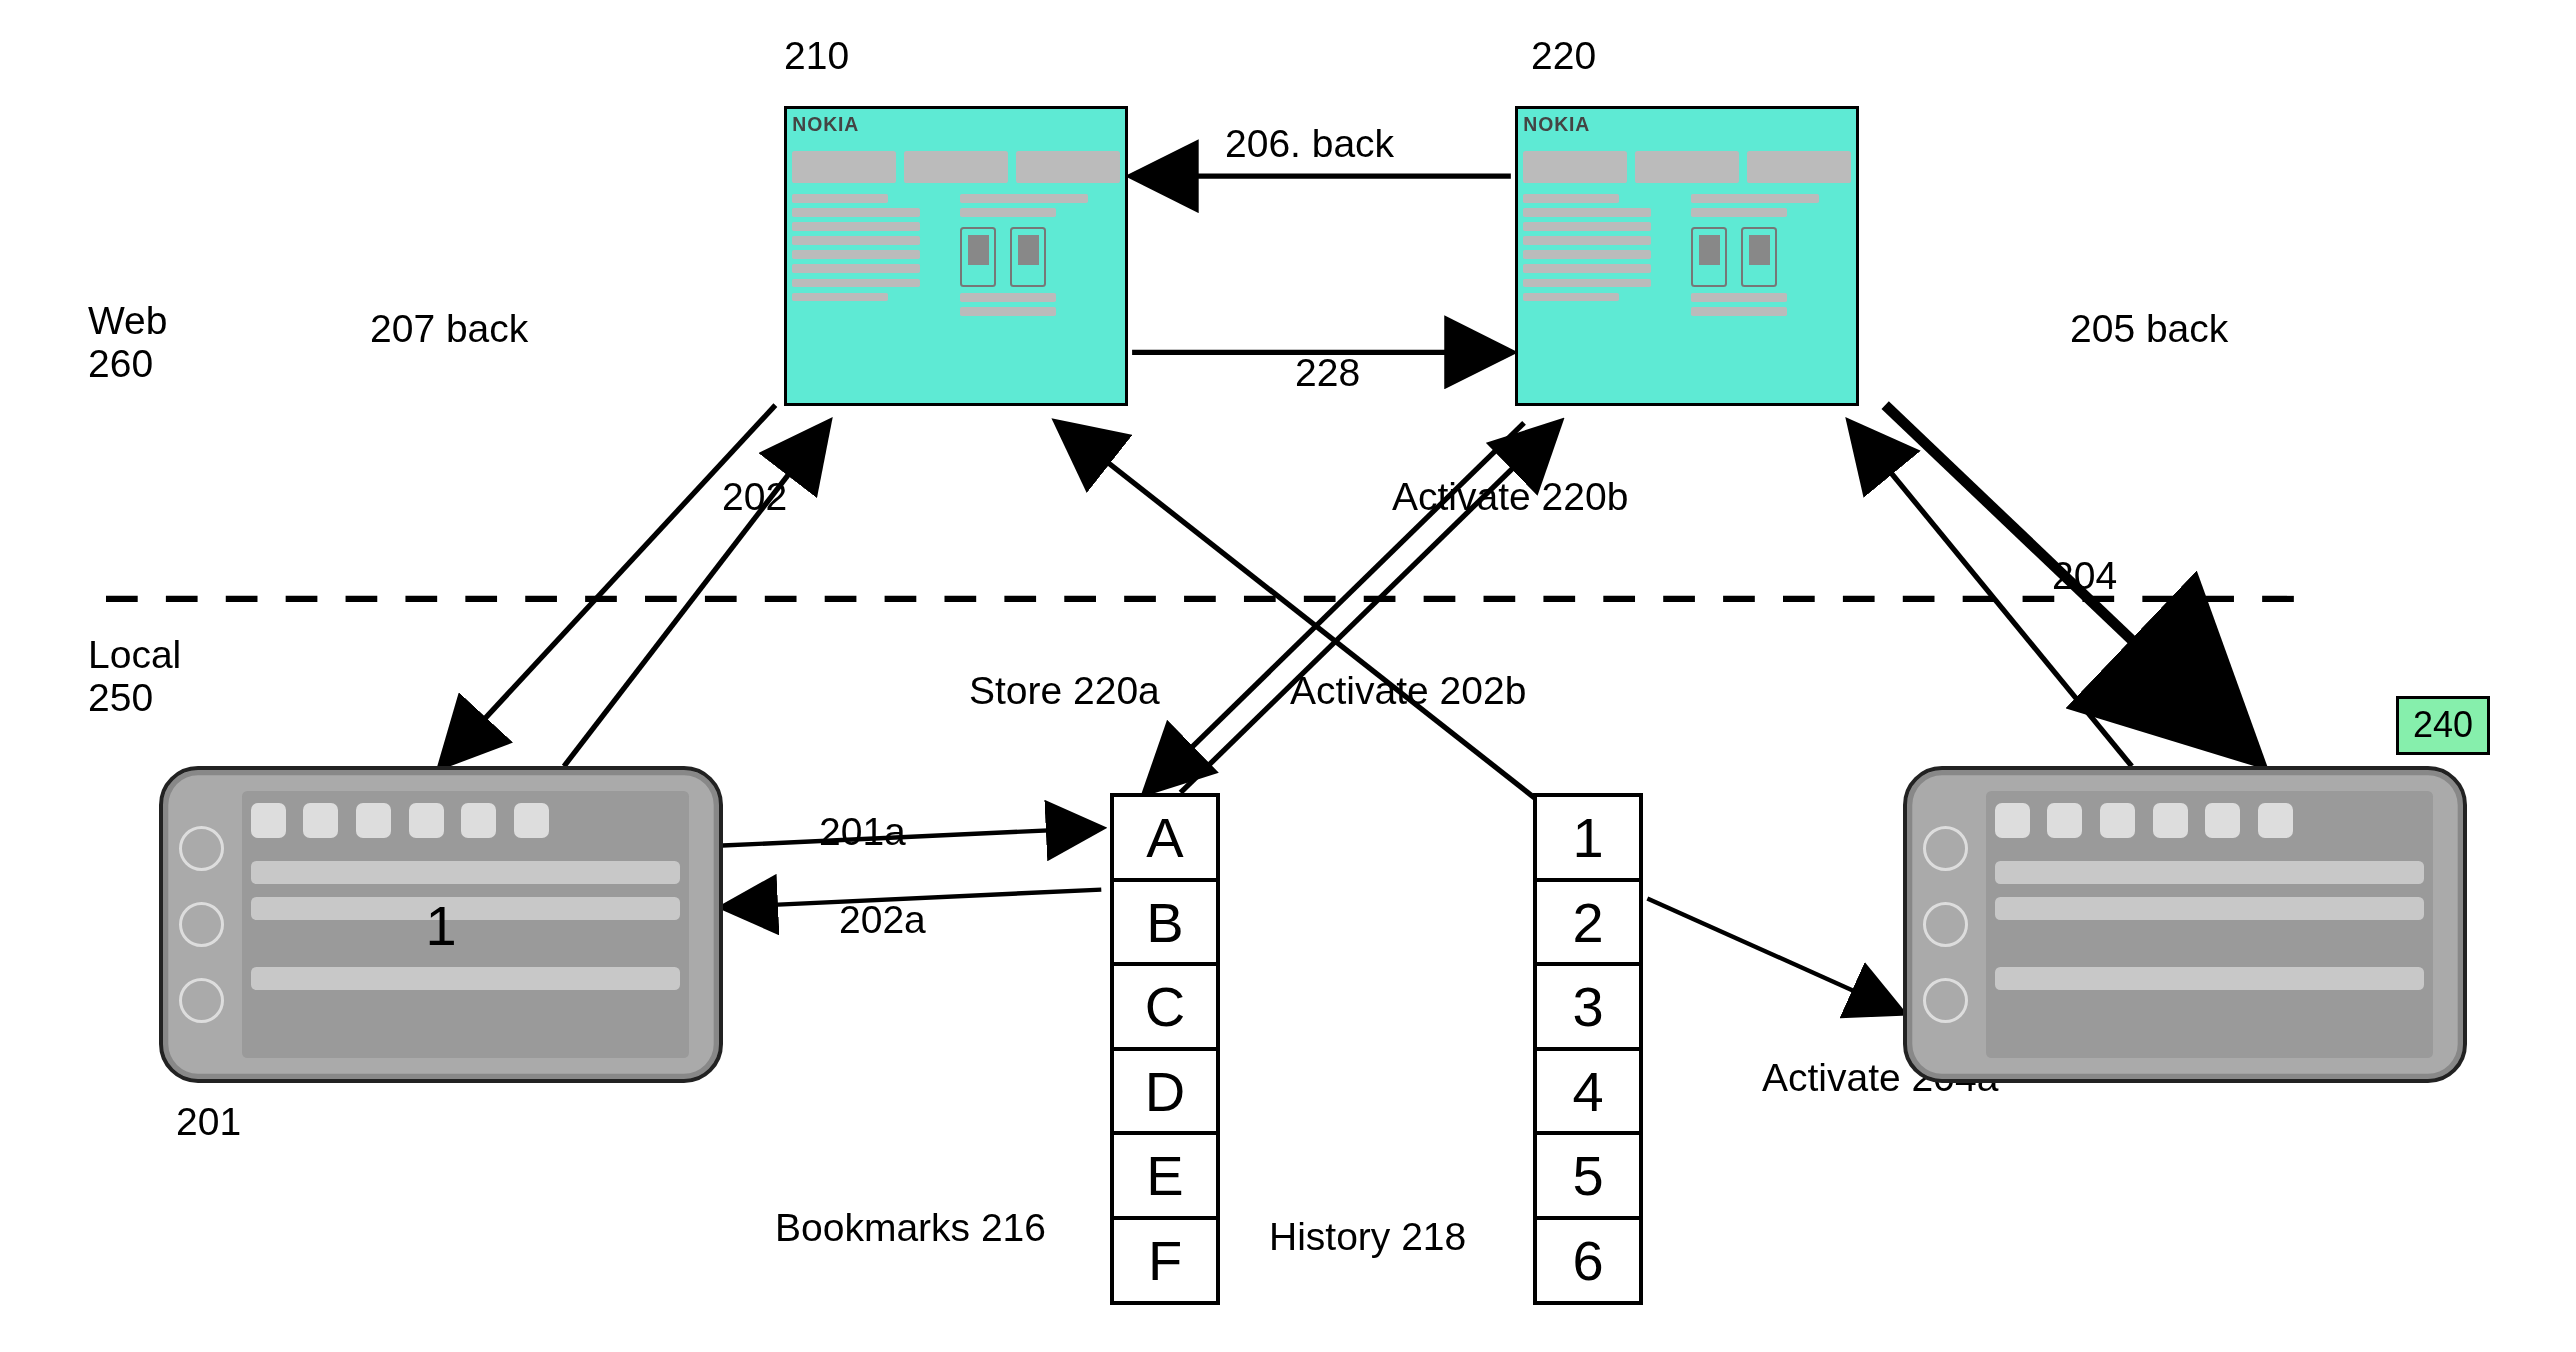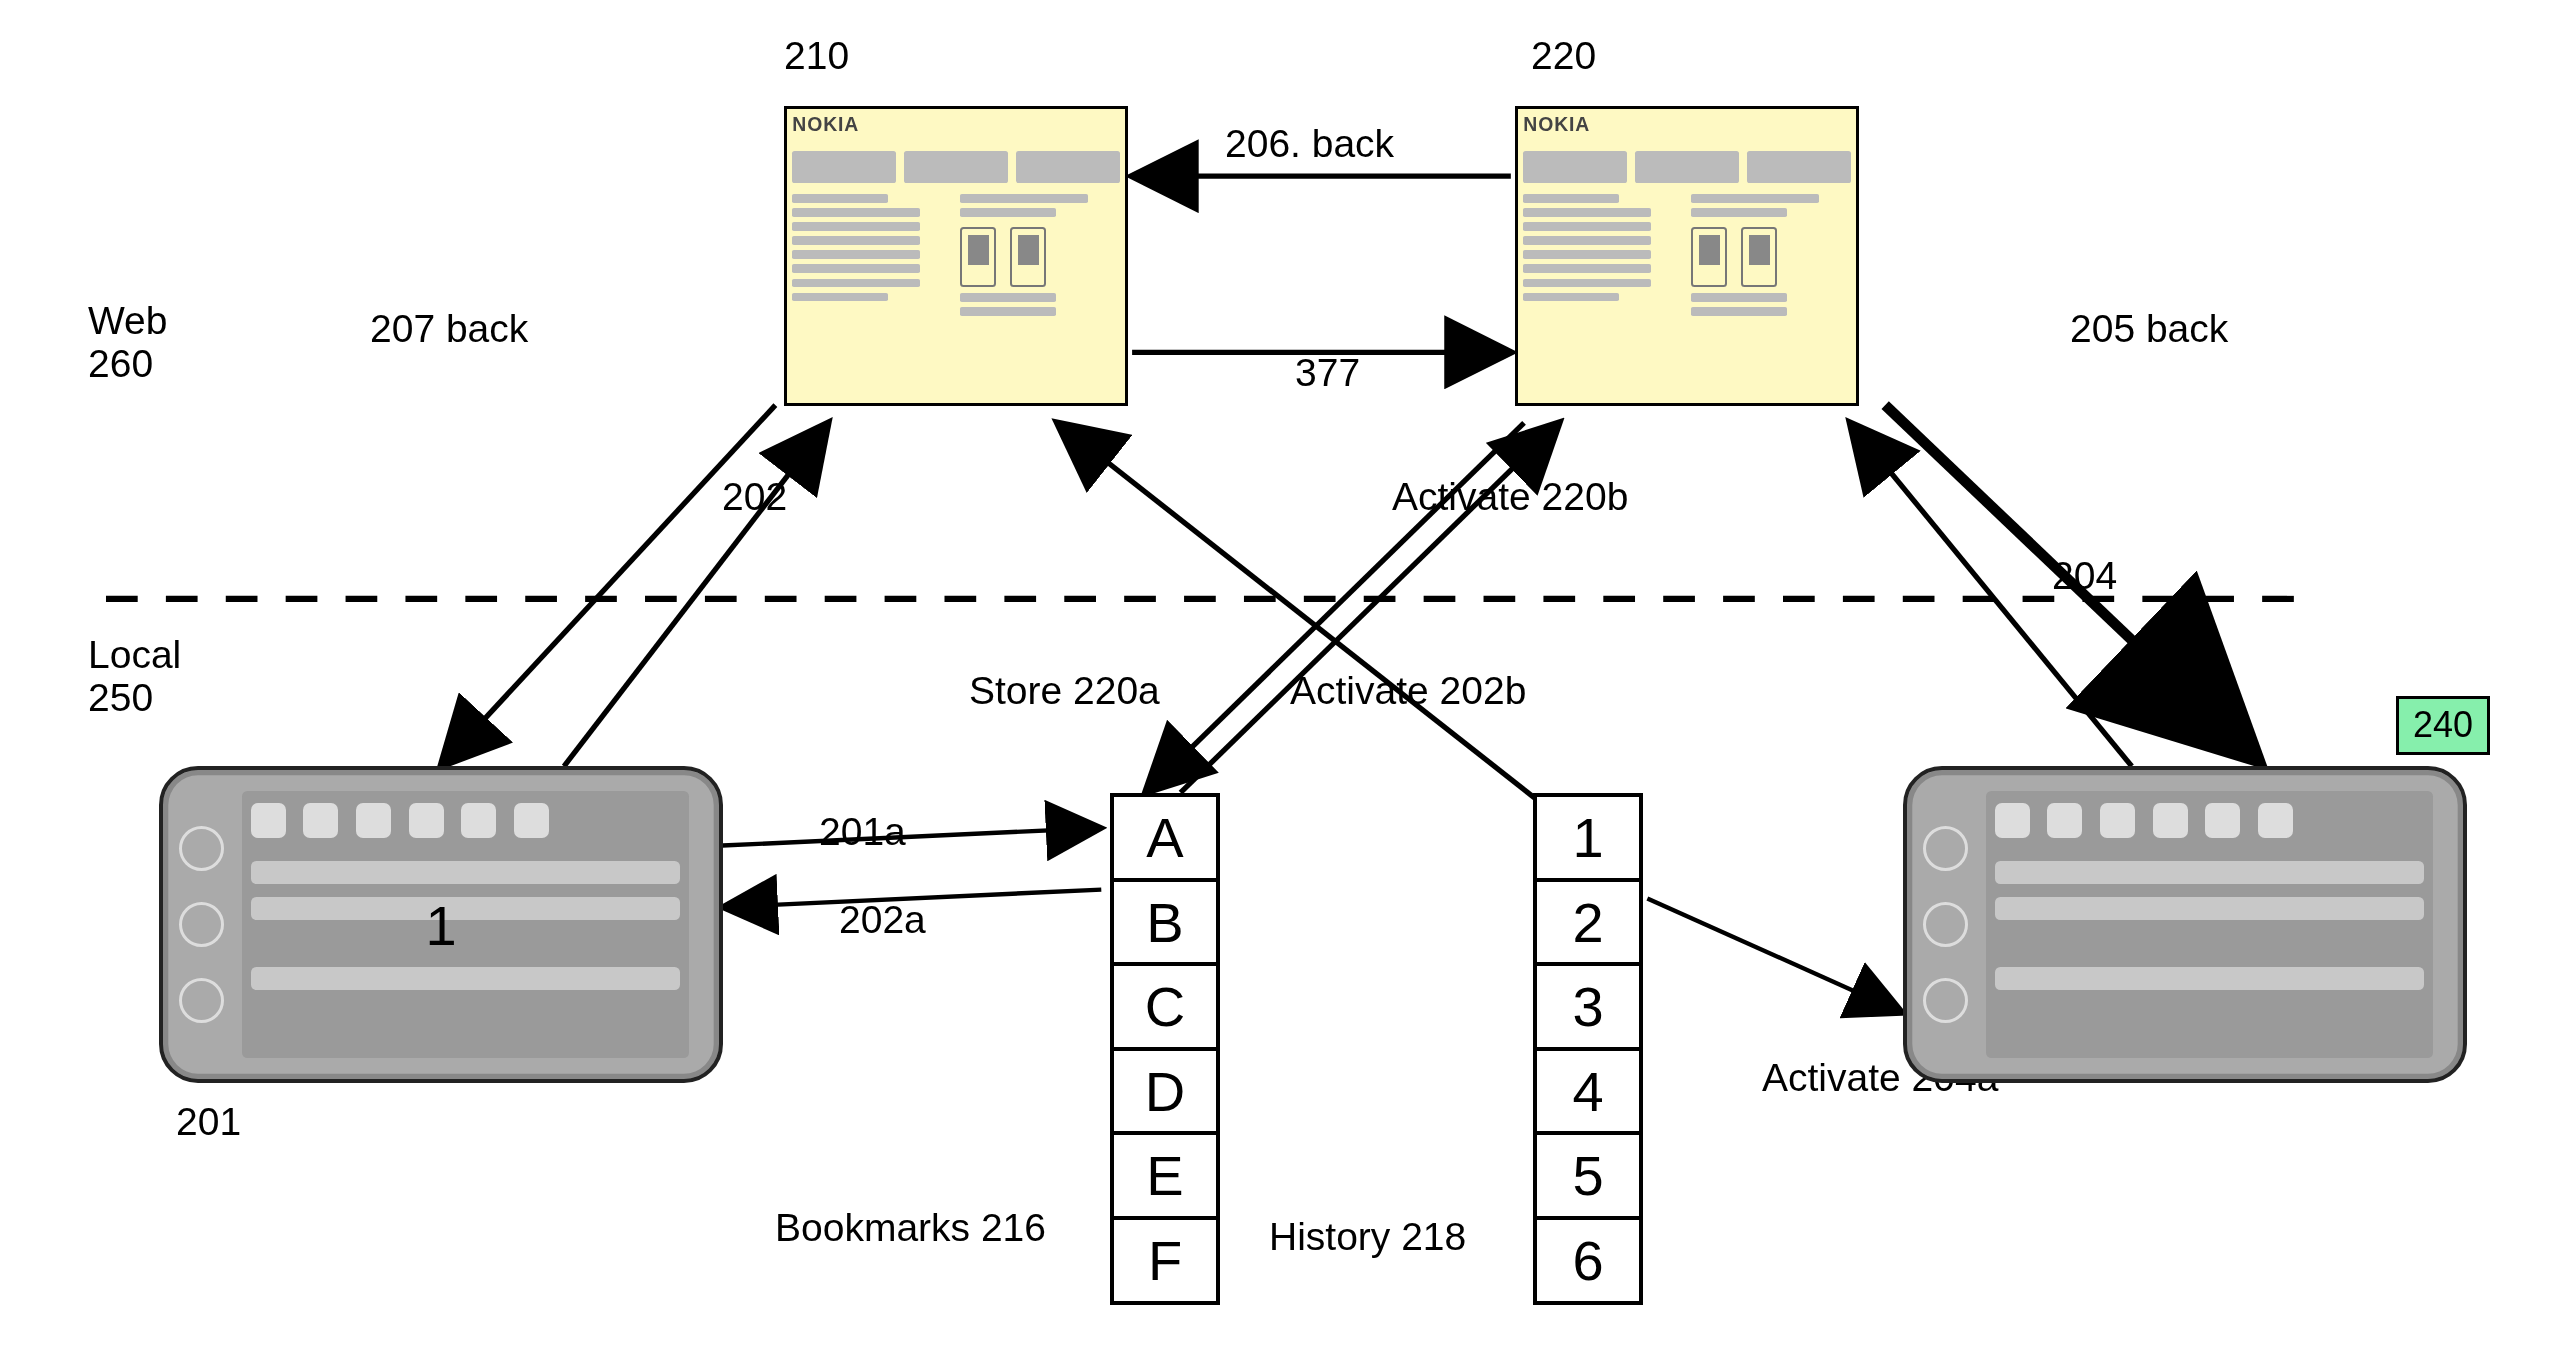--- a/index.html
+++ b/index.html
@@ -34,21 +34,21 @@
     padding: 5.3px 14px;
     background: #86efac;
   }
 
   
   .webpage {
     position: absolute;
     width: 344px;
     height: 300px;
     border: 3.5px solid #000;
-    background: #fef9c3;
+    background: #5eead4;
     box-sizing: border-box;
   }
   .webpage .brand {
     position: absolute;
     left: 5.3px; top: 3.5px;
     font-size: 19.4px;
     font-weight: 700;
     letter-spacing: 0.9px;
     color: #444;
   }
@@ -275,21 +275,21 @@
             <div class="pi"></div>
             <div class="pi"></div>
           </div>
         <div class="line s"></div>
           <div class="line s"></div>
       </div>
     </div>
   </div>
 
   <div class="lbl" style="left:1225px; top:123px;">206. back</div>
-  <div class="lbl" style="left:1295px; top:352px;">377</div>
+  <div class="lbl" style="left:1295px; top:352px;">228</div>
 
   <div class="lbl" style="left:370px; top:308px;">207 back</div>
   <div class="lbl" style="left:722px; top:476px;">202</div>
 
   <div class="lbl" style="left:969px; top:670px;">Store 220a</div>
   <div class="lbl" style="left:1392px; top:476px;">Activate 220b</div>
   <div class="lbl" style="left:1290px; top:670px;">Activate 202b</div>
 
   <div class="lbl" style="left:2070px; top:308px;">205 back</div>
   <div class="lbl" style="left:2035px; top:555px;margin-left:17px;">204</div>

